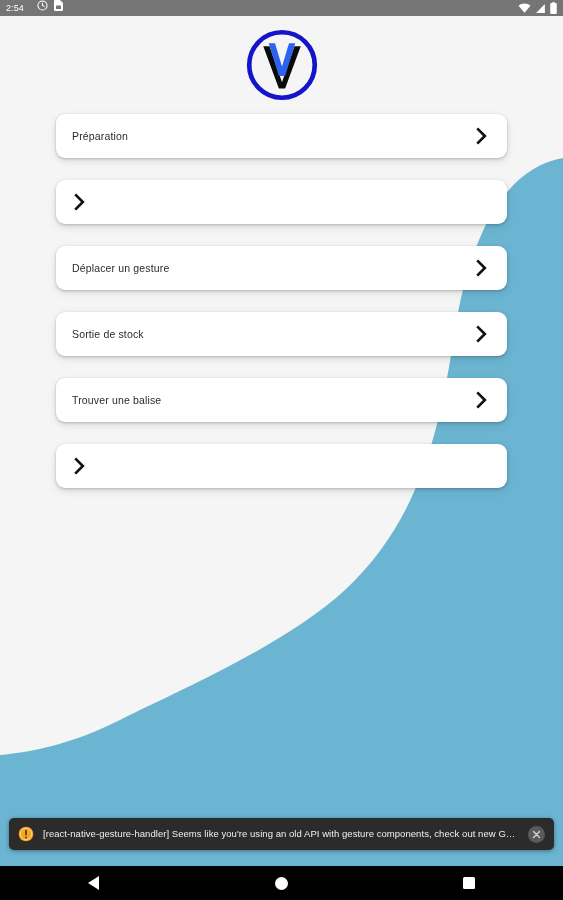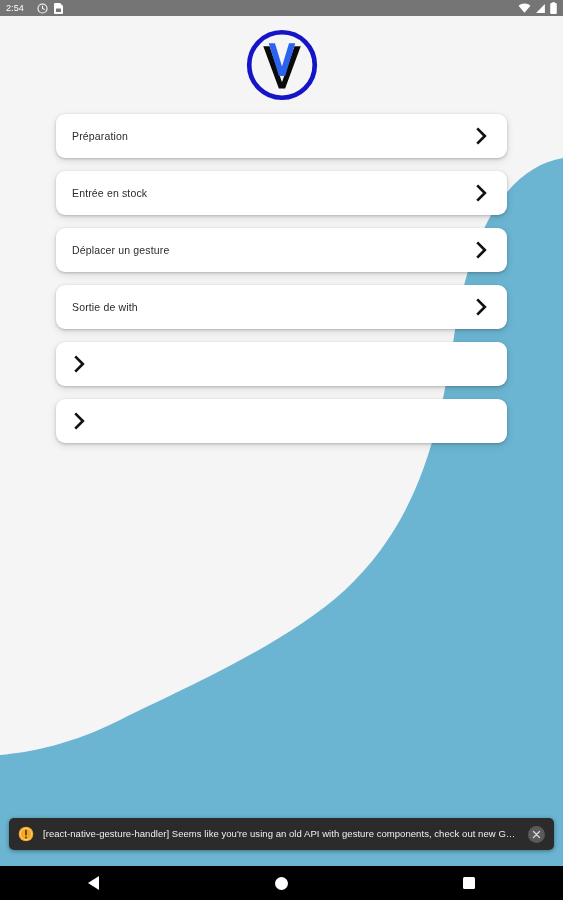--- a/index.html
+++ b/index.html
@@ -30,21 +30,21 @@
     padding: 0 6px;
     box-sizing: border-box;
   }
   #statusbar .clock {
     color: #ffffff;
     font-size: 9px;
     line-height: 16px;
     letter-spacing: 0.1px;
     margin-right: 7px;
   }
-  .sb-left-icons { display: flex; align-items: center; gap: 6px; }
+  .sb-left-icons { display: flex; gap: 6px; }
   .sb-right { margin-left: auto; display: flex; align-items: center; gap: 4px; }
   .sb-ico { display: block; }
 
   
   #wave {
     position: absolute;
     inset: 0;
     width: 563px;
     height: 900px;
     z-index: 1;
@@ -66,21 +66,21 @@
   #menu {
     position: absolute;
     top: 114px;
     left: 56px;
     width: 451px;
     z-index: 10;
   }
   .card {
     position: relative;
     height: 44px;
-    margin-bottom: 13px;
+    margin-bottom: 22px;
     background: #ffffff;
     border-radius: 9px;
     box-shadow: 0 1px 3px rgba(0,0,0,0.22), 0 3px 8px rgba(0,0,0,0.10);
     display: flex;
     align-items: center;
     padding: 0 14px 0 16px;
     box-sizing: border-box;
     cursor: pointer;
   }
   .card-label {
@@ -221,41 +221,41 @@
   <div id="menu">
 
     <div class="card">
       <span class="card-label">Préparation</span>
       <svg class="chev" width="15" height="20" viewBox="0 0 16 24">
         <path d="M4 4 L12 12 L4 20" fill="none" stroke="#111111" stroke-width="3.2" stroke-linecap="square" stroke-linejoin="miter"></path>
       </svg>
     </div>
 
     <div class="card">
-      <span class="card-label">Entrée en stock</span>
       <svg class="chev" width="15" height="20" viewBox="0 0 16 24">
         <path d="M4 4 L12 12 L4 20" fill="none" stroke="#111111" stroke-width="3.2" stroke-linecap="square" stroke-linejoin="miter"></path>
       </svg>
     </div>
 
     <div class="card">
       <span class="card-label">Déplacer un gesture</span>
       <svg class="chev" width="15" height="20" viewBox="0 0 16 24">
         <path d="M4 4 L12 12 L4 20" fill="none" stroke="#111111" stroke-width="3.2" stroke-linecap="square" stroke-linejoin="miter"></path>
       </svg>
     </div>
 
     <div class="card">
-      <span class="card-label">Sortie de with</span>
-      <svg class="chev" width="15" height="20" viewBox="0 0 16 24">
-        <path d="M4 4 L12 12 L4 20" fill="none" stroke="#111111" stroke-width="3.2" stroke-linecap="square" stroke-linejoin="miter"></path>
-      </svg>
-    </div>
-
-    <div class="card">
+      <span class="card-label">Sortie de stock</span>
+      <svg class="chev" width="15" height="20" viewBox="0 0 16 24">
+        <path d="M4 4 L12 12 L4 20" fill="none" stroke="#111111" stroke-width="3.2" stroke-linecap="square" stroke-linejoin="miter"></path>
+      </svg>
+    </div>
+
+    <div class="card">
+      <span class="card-label">Trouver une balise</span>
       <svg class="chev" width="15" height="20" viewBox="0 0 16 24">
         <path d="M4 4 L12 12 L4 20" fill="none" stroke="#111111" stroke-width="3.2" stroke-linecap="square" stroke-linejoin="miter"></path>
       </svg>
     </div>
 
     <div class="card">
       <svg class="chev" width="15" height="20" viewBox="0 0 16 24">
         <path d="M4 4 L12 12 L4 20" fill="none" stroke="#111111" stroke-width="3.2" stroke-linecap="square" stroke-linejoin="miter"></path>
       </svg>
     </div>

